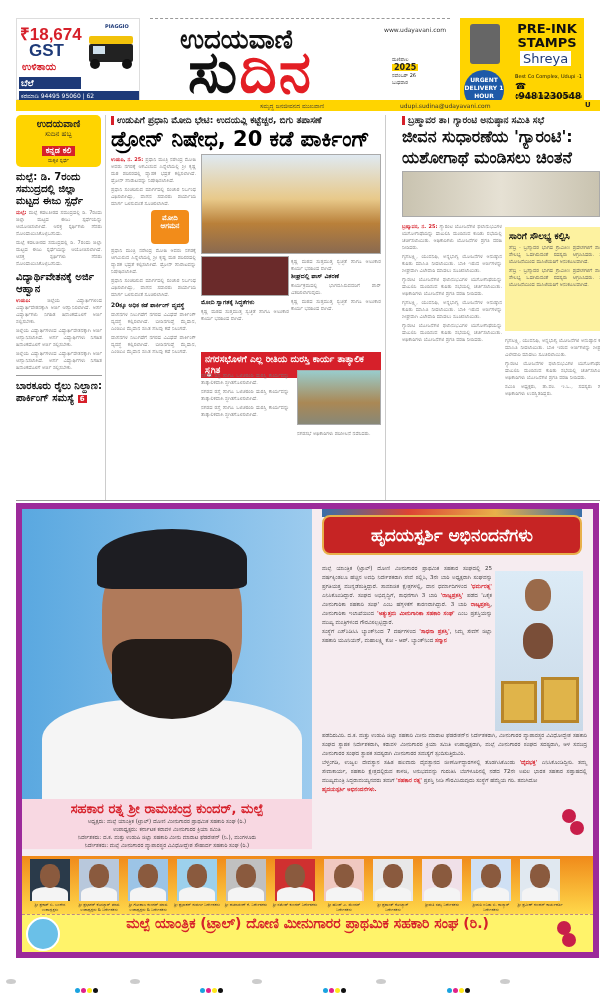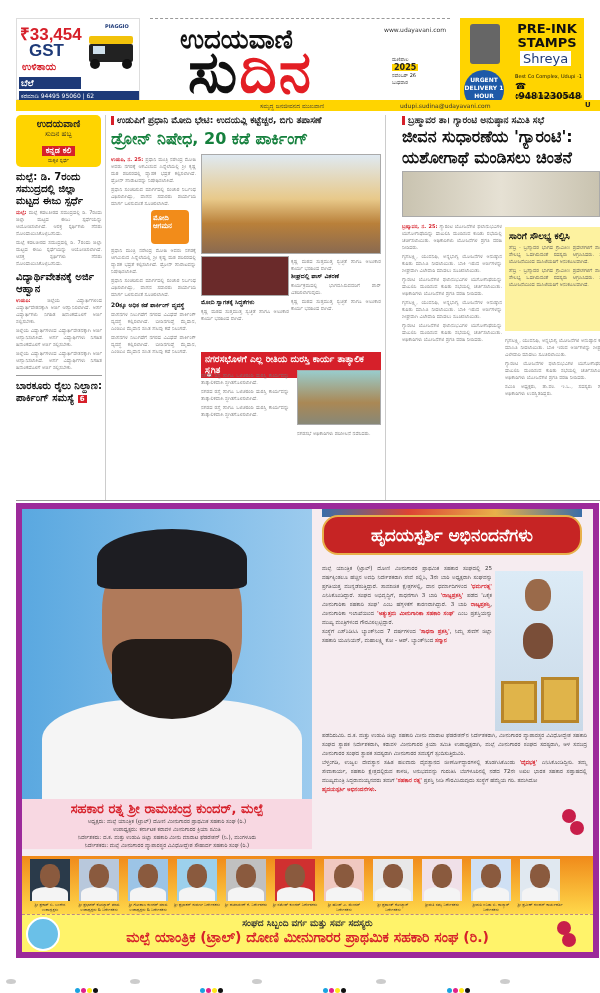--- a/index.html
+++ b/index.html
@@ -40,41 +40,41 @@
 .ubox .b{font-size:7px;color:#222}
 .ubox .c{display:inline-block;background:#d6202a;color:#fff;font-size:8px;font-weight:bold;padding:0 4px;margin-top:2px}
 .ubox .d{font-size:5px;color:#222}
 .hl{font-weight:bold;font-size:10px;line-height:12px;color:#111;margin-top:4px}
 .txt{font-size:5px;line-height:7px;color:#777;margin-top:2px;text-align:justify}
 .txt .red{color:#d6202a;font-weight:bold}
 .sep{border-top:1px solid #999;margin-top:4px}
 .col-mid{left:105px;top:115px;width:275px;height:385px;border-left:1px solid #ccc;padding-left:5px}
 .kicker{font-size:9px;color:#222;font-weight:bold}
 .kicker::before{content:"";display:inline-block;width:3px;height:9px;background:#d6202a;margin-right:3px;vertical-align:middle}
-.mainhl{font-size:16px;font-weight:bold;color:#15803d;line-height:26px}
+.mainhl{font-size:21px;font-weight:bold;color:#000000;line-height:26px}
 .photo{background:linear-gradient(180deg,#dfe9f1 0%,#e8c98a 45%,#b9803a 70%,#8a6a50 100%);border:1px solid #aaa}
 .subhl{font-size:6px;font-weight:bold;color:#111}
 .redbanner{background:#d6202a;color:#fff;font-size:9px;font-weight:bold;padding:2px 4px}
 .col-right{left:385px;top:115px;width:215px;height:385px;border-left:1px solid #ccc;padding-left:16px}
 .rhl{font-size:16px;font-weight:bold;color:#111;line-height:21px}
 .sidebox{background:#fdf2a0;padding:4px}
 .sidebox .h{font-size:9px;font-weight:bold;color:#111}
 .bottomrule{left:16px;top:500px;width:584px;border-top:1px solid #999}
 
 .ad2{left:16px;top:503px;width:583px;height:455px;background:#9c2a9a;padding:6px}
 .ad2-inner{width:100%;height:100%;background:#f6ecf0;position:relative;overflow:hidden}
 .portrait{position:absolute;left:0;top:0;width:290px;height:290px;background:linear-gradient(90deg,#5aa8e0,#9ccbee)}
 .face{position:absolute;left:80px;top:25px;width:140px;height:170px;border-radius:45% 45% 40% 40%;background:#b07a5a}
 .hair{position:absolute;left:75px;top:20px;width:150px;height:60px;border-radius:50% 50% 10% 10%;background:#1d1d22}
 .beard{position:absolute;left:90px;top:130px;width:120px;height:80px;border-radius:20% 20% 50% 50%;background:#241c18}
 .shirt{position:absolute;left:20px;top:190px;width:260px;height:100px;border-radius:40% 40% 0 0;background:#f5f5f5}
 .namebox{position:absolute;left:0;top:290px;width:290px;height:50px;background:#f8d8e2;text-align:center}
 .namebox .n{font-size:13px;font-weight:bold;color:#d6202a;margin-top:2px}
 .namebox .l{font-size:5.5px;color:#333;line-height:8px}
-.greet{position:absolute;left:300px;top:6px;width:260px;height:40px;background:#c62424;border-radius:16px;border:2px solid #e8b04a;text-align:center;color:#fff;font-size:17px;font-weight:bold;line-height:36px}
+.greet{position:absolute;left:300px;top:6px;width:260px;height:40px;background:#c62424;border-radius:8px;border:2px solid #e8b04a;text-align:center;color:#fff;font-size:17px;font-weight:bold;line-height:36px}
 .greettop{position:absolute;left:300px;top:0;width:260px;height:8px;background:linear-gradient(90deg,#3a6ea8,#d43,#e8b04a,#3a6ea8)}
 .body2{position:absolute;left:300px;top:55px;width:170px;font-size:5.5px;line-height:9px;color:#333;text-align:justify}
 .body2 .hi{color:#d6202a;font-weight:bold}
 .body3{position:absolute;left:300px;top:222px;width:265px;font-size:5.5px;line-height:9px;color:#333;text-align:justify}
 .body3 .hi{color:#d6202a;font-weight:bold}
 .pm{position:absolute;left:473px;top:62px;width:88px;height:160px;background:linear-gradient(180deg,#dcebf6,#c9d9e8)}
 .pm .f1{position:absolute;left:30px;top:8px;width:26px;height:32px;border-radius:45%;background:#9a6a4a}
 .pm .f2{position:absolute;left:28px;top:52px;width:30px;height:36px;border-radius:45%;background:#7a4e38}
 .pm .frame1{position:absolute;left:6px;top:110px;width:36px;height:42px;background:#e0b44a;border:3px solid #b8862a}
 .pm .frame2{position:absolute;left:46px;top:106px;width:38px;height:46px;background:#e0b44a;border:3px solid #b8862a}
@@ -91,21 +91,21 @@
 .regdots{position:absolute;top:978px;width:30px;height:8px}
 .regdots span{display:inline-block;width:5px;height:5px;border-radius:50%;margin-right:1px}
 .oval{position:absolute;top:979px;width:10px;height:5px;border-radius:50%;background:#ccc}
 </style>
 </head>
 <body>
 
 <div class="abs dots-top"></div>
 
 <div class="abs ad-auto">
-  <div class="price">₹33,454</div>
+  <div class="price">₹18,674</div>
   <div class="gst">GST</div>
   <div class="offer">ಉಳಿತಾಯ</div>
   <div class="brand">PIAGGIO</div>
   <svg class="auto" viewBox="0 0 54 40">
     <rect x="6" y="4" width="44" height="8" rx="2" fill="#f2c20a"></rect>
     <rect x="6" y="12" width="44" height="18" rx="2" fill="#222"></rect>
     <rect x="10" y="14" width="12" height="8" fill="#cfe0ec"></rect>
     <circle cx="12" cy="32" r="5" fill="#111"></circle>
       <circle cx="44" cy="32" r="5" fill="#111"></circle>
   </svg>
@@ -158,21 +158,21 @@
   <div class="hl"><span>ಬಾರಕೂರು ರೈಲು ನಿಲ್ದಾಣ: ಪಾರ್ಕಿಂಗ್ ಸಮಸ್ಯೆ</span> <span style="background:#d6202a;color:#fff;font-size:7px;padding:0 2px">6</span></div>
 </div>
 
 <div class="abs col-mid">
   <div class="kicker">ಉಡುಪಿಗೆ ಪ್ರಧಾನಿ ಮೋದಿ ಭೇಟಿ: ಉದಯವ್ಲಿ ಕಟ್ಟೆಚ್ಚರ, ಬಿಗು ತಪಾಸಣೆ</div>
   <div class="mainhl">ಡ್ರೋನ್ ನಿಷೇಧ, 20 ಕಡೆ ಪಾರ್ಕಿಂಗ್</div>
   <div style="position:relative;height:330px">
     <div style="position:absolute;left:0;top:2px;width:85px">
       <div class="txt"><span class="red">ಉಡುಪಿ, ನ. 25:</span> <span>ಪ್ರಧಾನಿ ಮಂತ್ರಿ ನರೇಂದ್ರ ಮೋದಿ ಅವರು ನಗರಕ್ಕೆ ಆಗಮಿಸುವ ಹಿನ್ನೆಲೆಯಲ್ಲಿ ಶ್ರೀ ಕೃಷ್ಣ ಮಠ ಪರಿಸರದಲ್ಲಿ ವ್ಯಾಪಕ ಭದ್ರತೆ ಕಲ್ಪಿಸಲಾಗಿದೆ. ಡ್ರೋನ್ ಹಾರಾಟವನ್ನು ನಿಷೇಧಿಸಲಾಗಿದೆ.</span></div>
       <div class="txt">ಪ್ರಧಾನಿ ಸಂಚರಿಸುವ ಮಾರ್ಗದಲ್ಲಿ ಸಂಚಾರ ನಿರ್ಬಂಧ ವಿಧಿಸಲಾಗಿದ್ದು, ವಾಹನ ಸವಾರರು ಪರ್ಯಾಯ ಮಾರ್ಗ ಬಳಸುವಂತೆ ಸೂಚಿಸಲಾಗಿದೆ.</div>
-      <div style="width:38px;height:34px;background:#f28c1a;border-radius:4px;margin:3px 0 3px 40px;color:#fff;font-size:7px;font-weight:bold;padding:4px 2px;text-align:left">ಮೋದಿ ಆಗಮನ</div>
+      <div style="width:38px;height:34px;background:#f28c1a;border-radius:4px;margin:3px 0 3px 40px;color:#fff;font-size:7px;font-weight:bold;padding:4px 2px;text-align:center">ಮೋದಿ ಆಗಮನ</div>
       <div class="txt">ಪ್ರಧಾನಿ ಮಂತ್ರಿ ನರೇಂದ್ರ ಮೋದಿ ಅವರು ನಗರಕ್ಕೆ ಆಗಮಿಸುವ ಹಿನ್ನೆಲೆಯಲ್ಲಿ ಶ್ರೀ ಕೃಷ್ಣ ಮಠ ಪರಿಸರದಲ್ಲಿ ವ್ಯಾಪಕ ಭದ್ರತೆ ಕಲ್ಪಿಸಲಾಗಿದೆ. ಡ್ರೋನ್ ಹಾರಾಟವನ್ನು ನಿಷೇಧಿಸಲಾಗಿದೆ.</div>
       <div class="txt">ಪ್ರಧಾನಿ ಸಂಚರಿಸುವ ಮಾರ್ಗದಲ್ಲಿ ಸಂಚಾರ ನಿರ್ಬಂಧ ವಿಧಿಸಲಾಗಿದ್ದು, ವಾಹನ ಸವಾರರು ಪರ್ಯಾಯ ಮಾರ್ಗ ಬಳಸುವಂತೆ ಸೂಚಿಸಲಾಗಿದೆ.</div>
       <div class="subhl" style="margin-top:3px">20ಕ್ಕೂ ಅಧಿಕ ಕಡೆ ಪಾರ್ಕಿಂಗ್ ವ್ಯವಸ್ಥೆ</div>
       <div class="txt">ವಾಹನಗಳ ನಿಲುಗಡೆಗೆ ನಗರದ ವಿವಿಧೆಡೆ ಪಾರ್ಕಿಂಗ್ ವ್ಯವಸ್ಥೆ ಕಲ್ಪಿಸಲಾಗಿದೆ. ಬೀಡಿನಗುಡ್ಡೆ ಮೈದಾನ, ಎಂಜಿಎಂ ಮೈದಾನ ಸಹಿತ ಹಲವು ಕಡೆ ನಿಲುಗಡೆ.</div>
       <div class="txt">ವಾಹನಗಳ ನಿಲುಗಡೆಗೆ ನಗರದ ವಿವಿಧೆಡೆ ಪಾರ್ಕಿಂಗ್ ವ್ಯವಸ್ಥೆ ಕಲ್ಪಿಸಲಾಗಿದೆ. ಬೀಡಿನಗುಡ್ಡೆ ಮೈದಾನ, ಎಂಜಿಎಂ ಮೈದಾನ ಸಹಿತ ಹಲವು ಕಡೆ ನಿಲುಗಡೆ.</div>
     </div>
     <div class="photo" style="position:absolute;left:90px;top:2px;width:180px;height:100px"></div>
     <div style="position:absolute;left:90px;top:104px;width:88px;height:40px;background:#6a2a2a;border:1px solid #aaa"></div>
     <div style="position:absolute;left:180px;top:104px;width:90px">
       <div class="txt">ಕೃಷ್ಣ ಮಠದ ಸುತ್ತಮುತ್ತ ಸ್ವಚ್ಛತೆ ಹಾಗೂ ಅಲಂಕಾರ ಕಾರ್ಯ ಭರದಿಂದ ಸಾಗಿದೆ.</div>
@@ -324,21 +324,20 @@
         <div class="pcap" style="left: 446px;">ಶ್ರೀಮತಿ ಅನಿತಾ ಬಿ. ಸಾಲ್ಯಾನ್ ನಿರ್ದೇಶಕರು</div>
         <div class="person" style="left: 498px; background: rgb(224, 232, 240);">
           <div class="sh"></div>
           <div class="ph"></div>
         </div>
         <div class="pcap" style="left: 495px;">ಶ್ರೀ ಪ್ರವೀಣ್ ಕುಂದರ್ ಕಾರ್ಯದರ್ಶಿ</div>
       </div>
 
     <div class="footer2">
       <div class="logo-c"></div>
-      <div class="s">ಸಂಘದ ಸಿಬ್ಬಂದಿ ವರ್ಗ ಮತ್ತು ಸರ್ವ ಸದಸ್ಯರು</div>
       <div class="m">ಮಲ್ಪೆ ಯಾಂತ್ರಿಕ (ಟ್ರಾಲ್) ದೋಣಿ ಮೀನುಗಾರರ ಪ್ರಾಥಮಿಕ ಸಹಕಾರಿ ಸಂಘ (ರಿ.)</div>
       <div class="rose" style="left:535px;top:6px"></div>
       <div class="rose" style="left:540px;top:18px"></div>
     </div>
   </div>
 </div>
 
 <div id="reg-marks">
     <div class="oval" style="left: 6px;"></div>
     <div class="oval" style="left: 130px;"></div>

